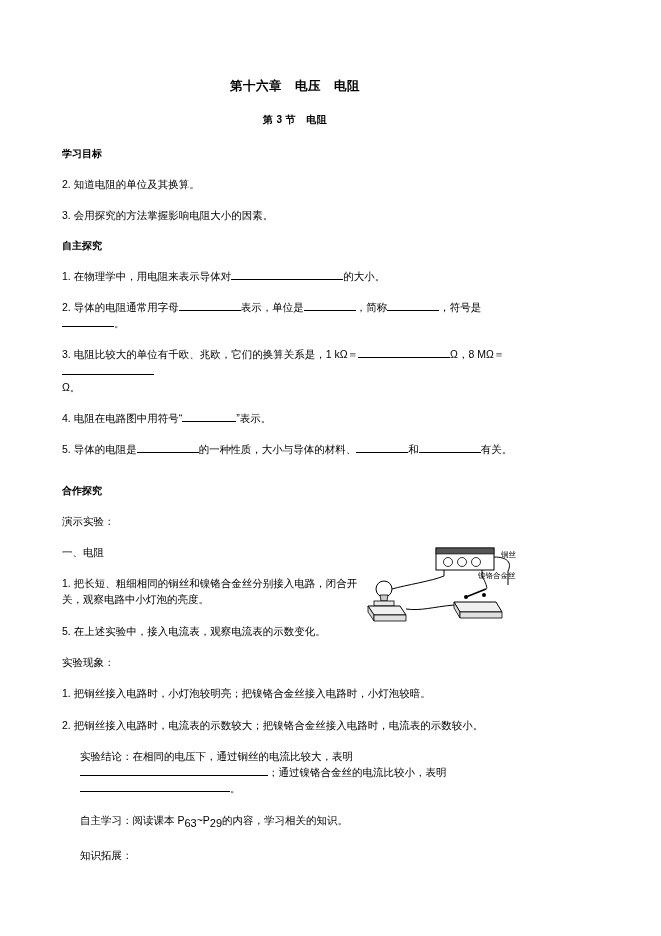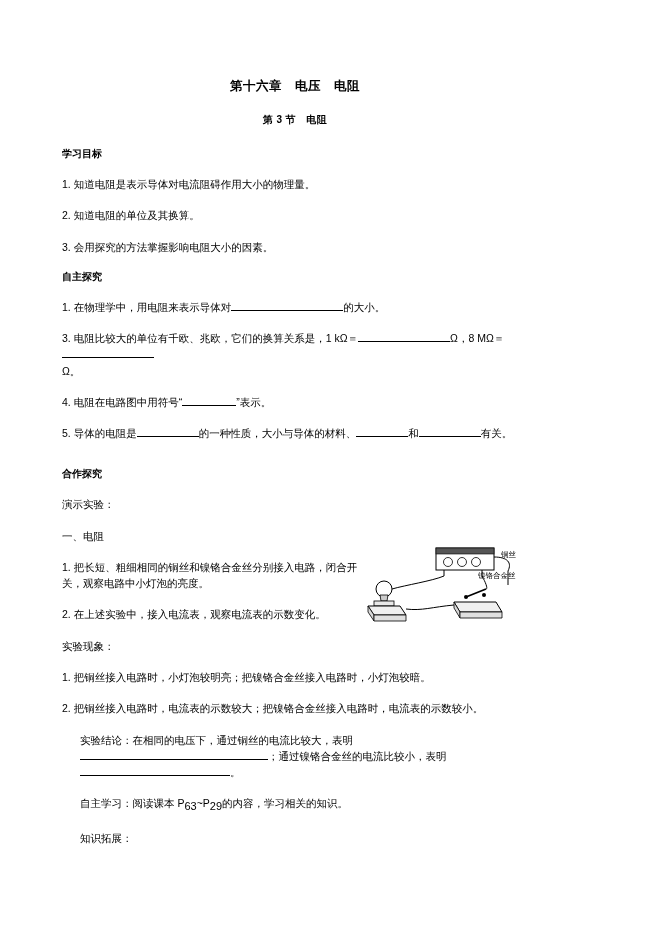--- a/index.html
+++ b/index.html
@@ -77,51 +77,53 @@
 </style>
 </head>
 <body>
 
 <div class="page">
 
   <div class="title-main">第十六章　电压　电阻</div>
   <div class="title-sub">第 3 节　电阻</div>
 
   <div class="section-head">学习目标</div>
-  <div class="para">1. 知道电阻是表示导体对电流阻碍作用大小的物理量。</div>
   <div class="para">2. 知道电阻的单位及其换算。</div>
   <div class="para">3. 会用探究的方法掌握影响电阻大小的因素。</div>
 
   <div class="section-head">自主探究</div>
 
   <div class="para">
     <span>1. 在物理学中，用电阻来表示导体对</span><span class="blank b-xl"></span><span>的大小。</span>
   </div>
 
+  <div class="para">
+    <span>2. 导体的电阻通常用字母</span><span class="blank b-m"></span><span>表示，单位是</span><span class="blank b-s"></span><span>，简称</span><span class="blank b-s"></span><span>，符号是</span><span class="blank b-s"></span><span>。</span>
+  </div>
 
   <div class="para">
     <span>3. 电阻比较大的单位有千欧、兆欧，它们的换算关系是，1 kΩ＝</span><span class="blank b-l"></span><span>Ω，8 MΩ＝</span><span class="blank b-l"></span><br><span>Ω。</span>
   </div>
 
   <div class="para">
     <span>4. 电阻在电路图中用符号“</span><span class="blank b-quote"></span><span>”表示。</span>
   </div>
 
   <div class="para">
     <span>5. 导体的电阻是</span><span class="blank b-m"></span><span>的一种性质，大小与导体的材料、</span><span class="blank b-s"></span><span>和</span><span class="blank b-m"></span><span>有关。</span>
   </div>
 
   <div class="section-head" style="margin-top:26px">合作探究</div>
 
   <div class="para">演示实验：</div>
 
   <div class="para">一、电阻</div>
 
   <div class="para narrow">1. 把长短、粗细相同的铜丝和镍铬合金丝分别接入电路，闭合开关，观察电路中小灯泡的亮度。</div>
-  <div class="para">2. 在上述实验中，接入电流表，观察电流表的示数变化。</div>
+  <div class="para">5. 在上述实验中，接入电流表，观察电流表的示数变化。</div>
 
   <div class="para">实验现象：</div>
   <div class="para">1. 把铜丝接入电路时，小灯泡较明亮；把镍铬合金丝接入电路时，小灯泡较暗。</div>
   <div class="para">2. 把铜丝接入电路时，电流表的示数较大；把镍铬合金丝接入电路时，电流表的示数较小。</div>
 
   <div class="para" style="padding-left:18px">
     <span>实验结论：在相同的电压下，通过铜丝的电流比较大，表明</span><span class="blank b-vlong"></span><span>；通过镍铬合金丝的电流比较小，表明</span><br><span class="blank b-long"></span><span>。</span>
   </div>
 
   <div class="para" style="padding-left:18px">

